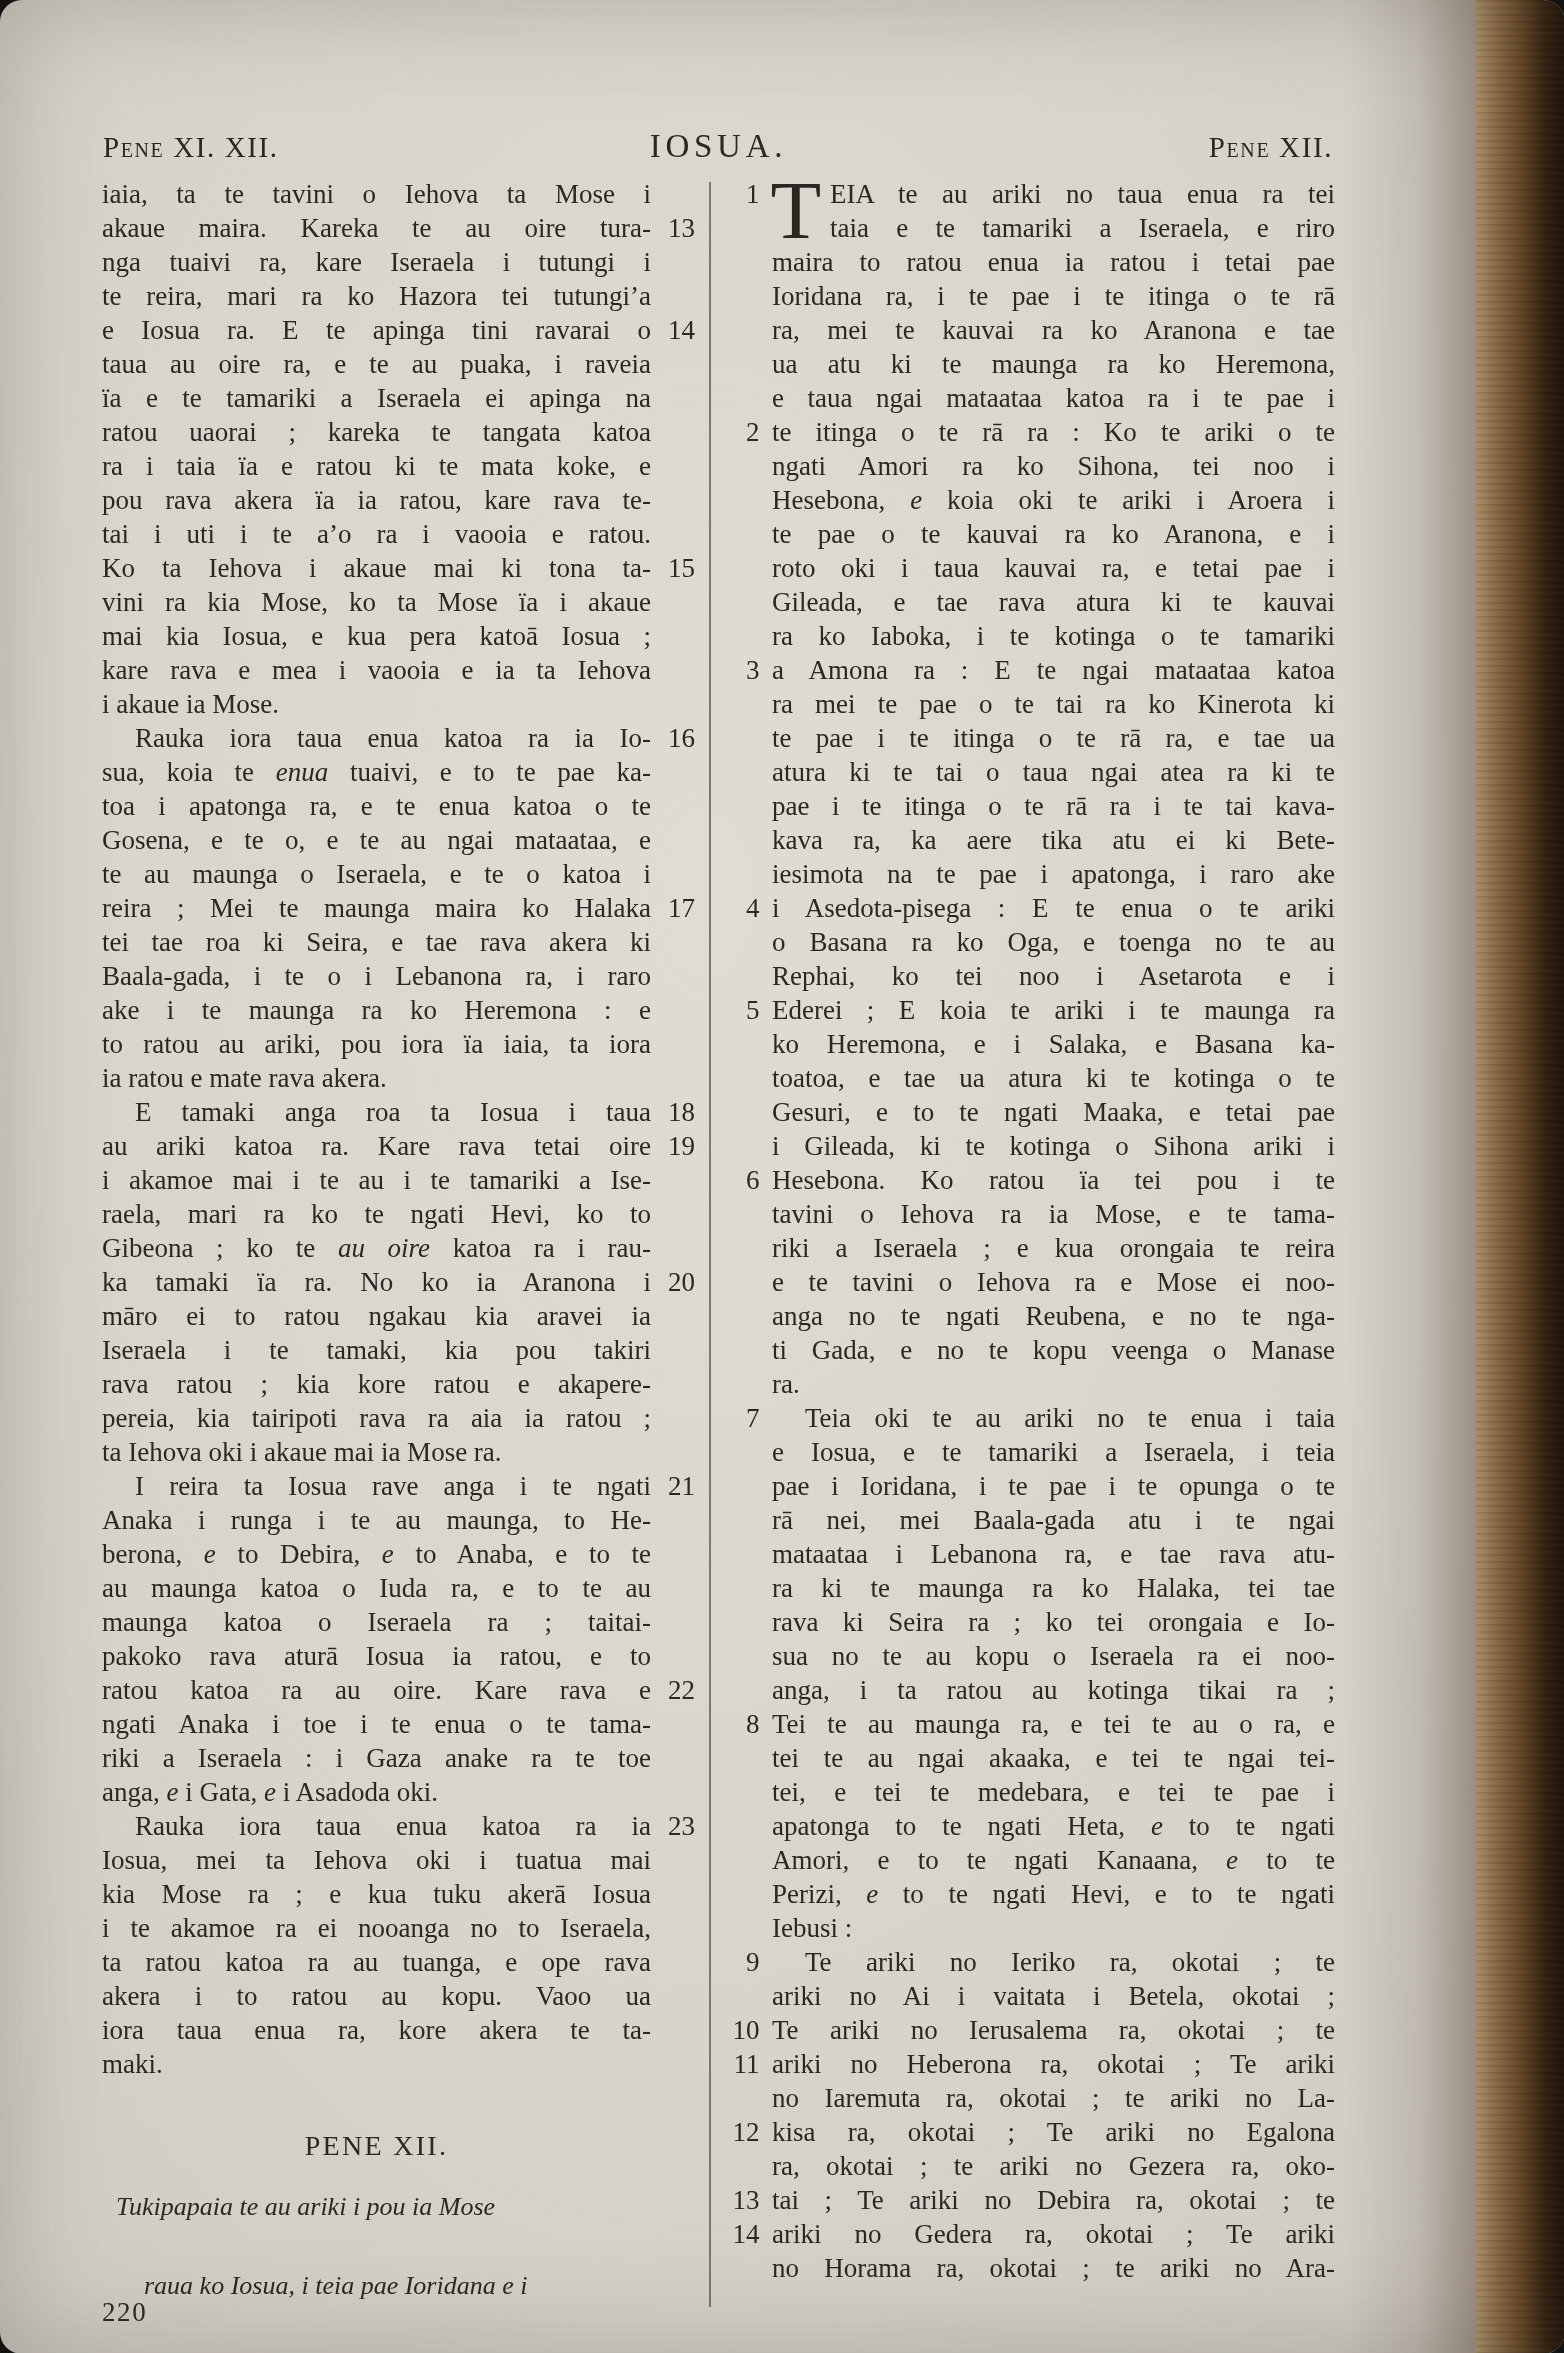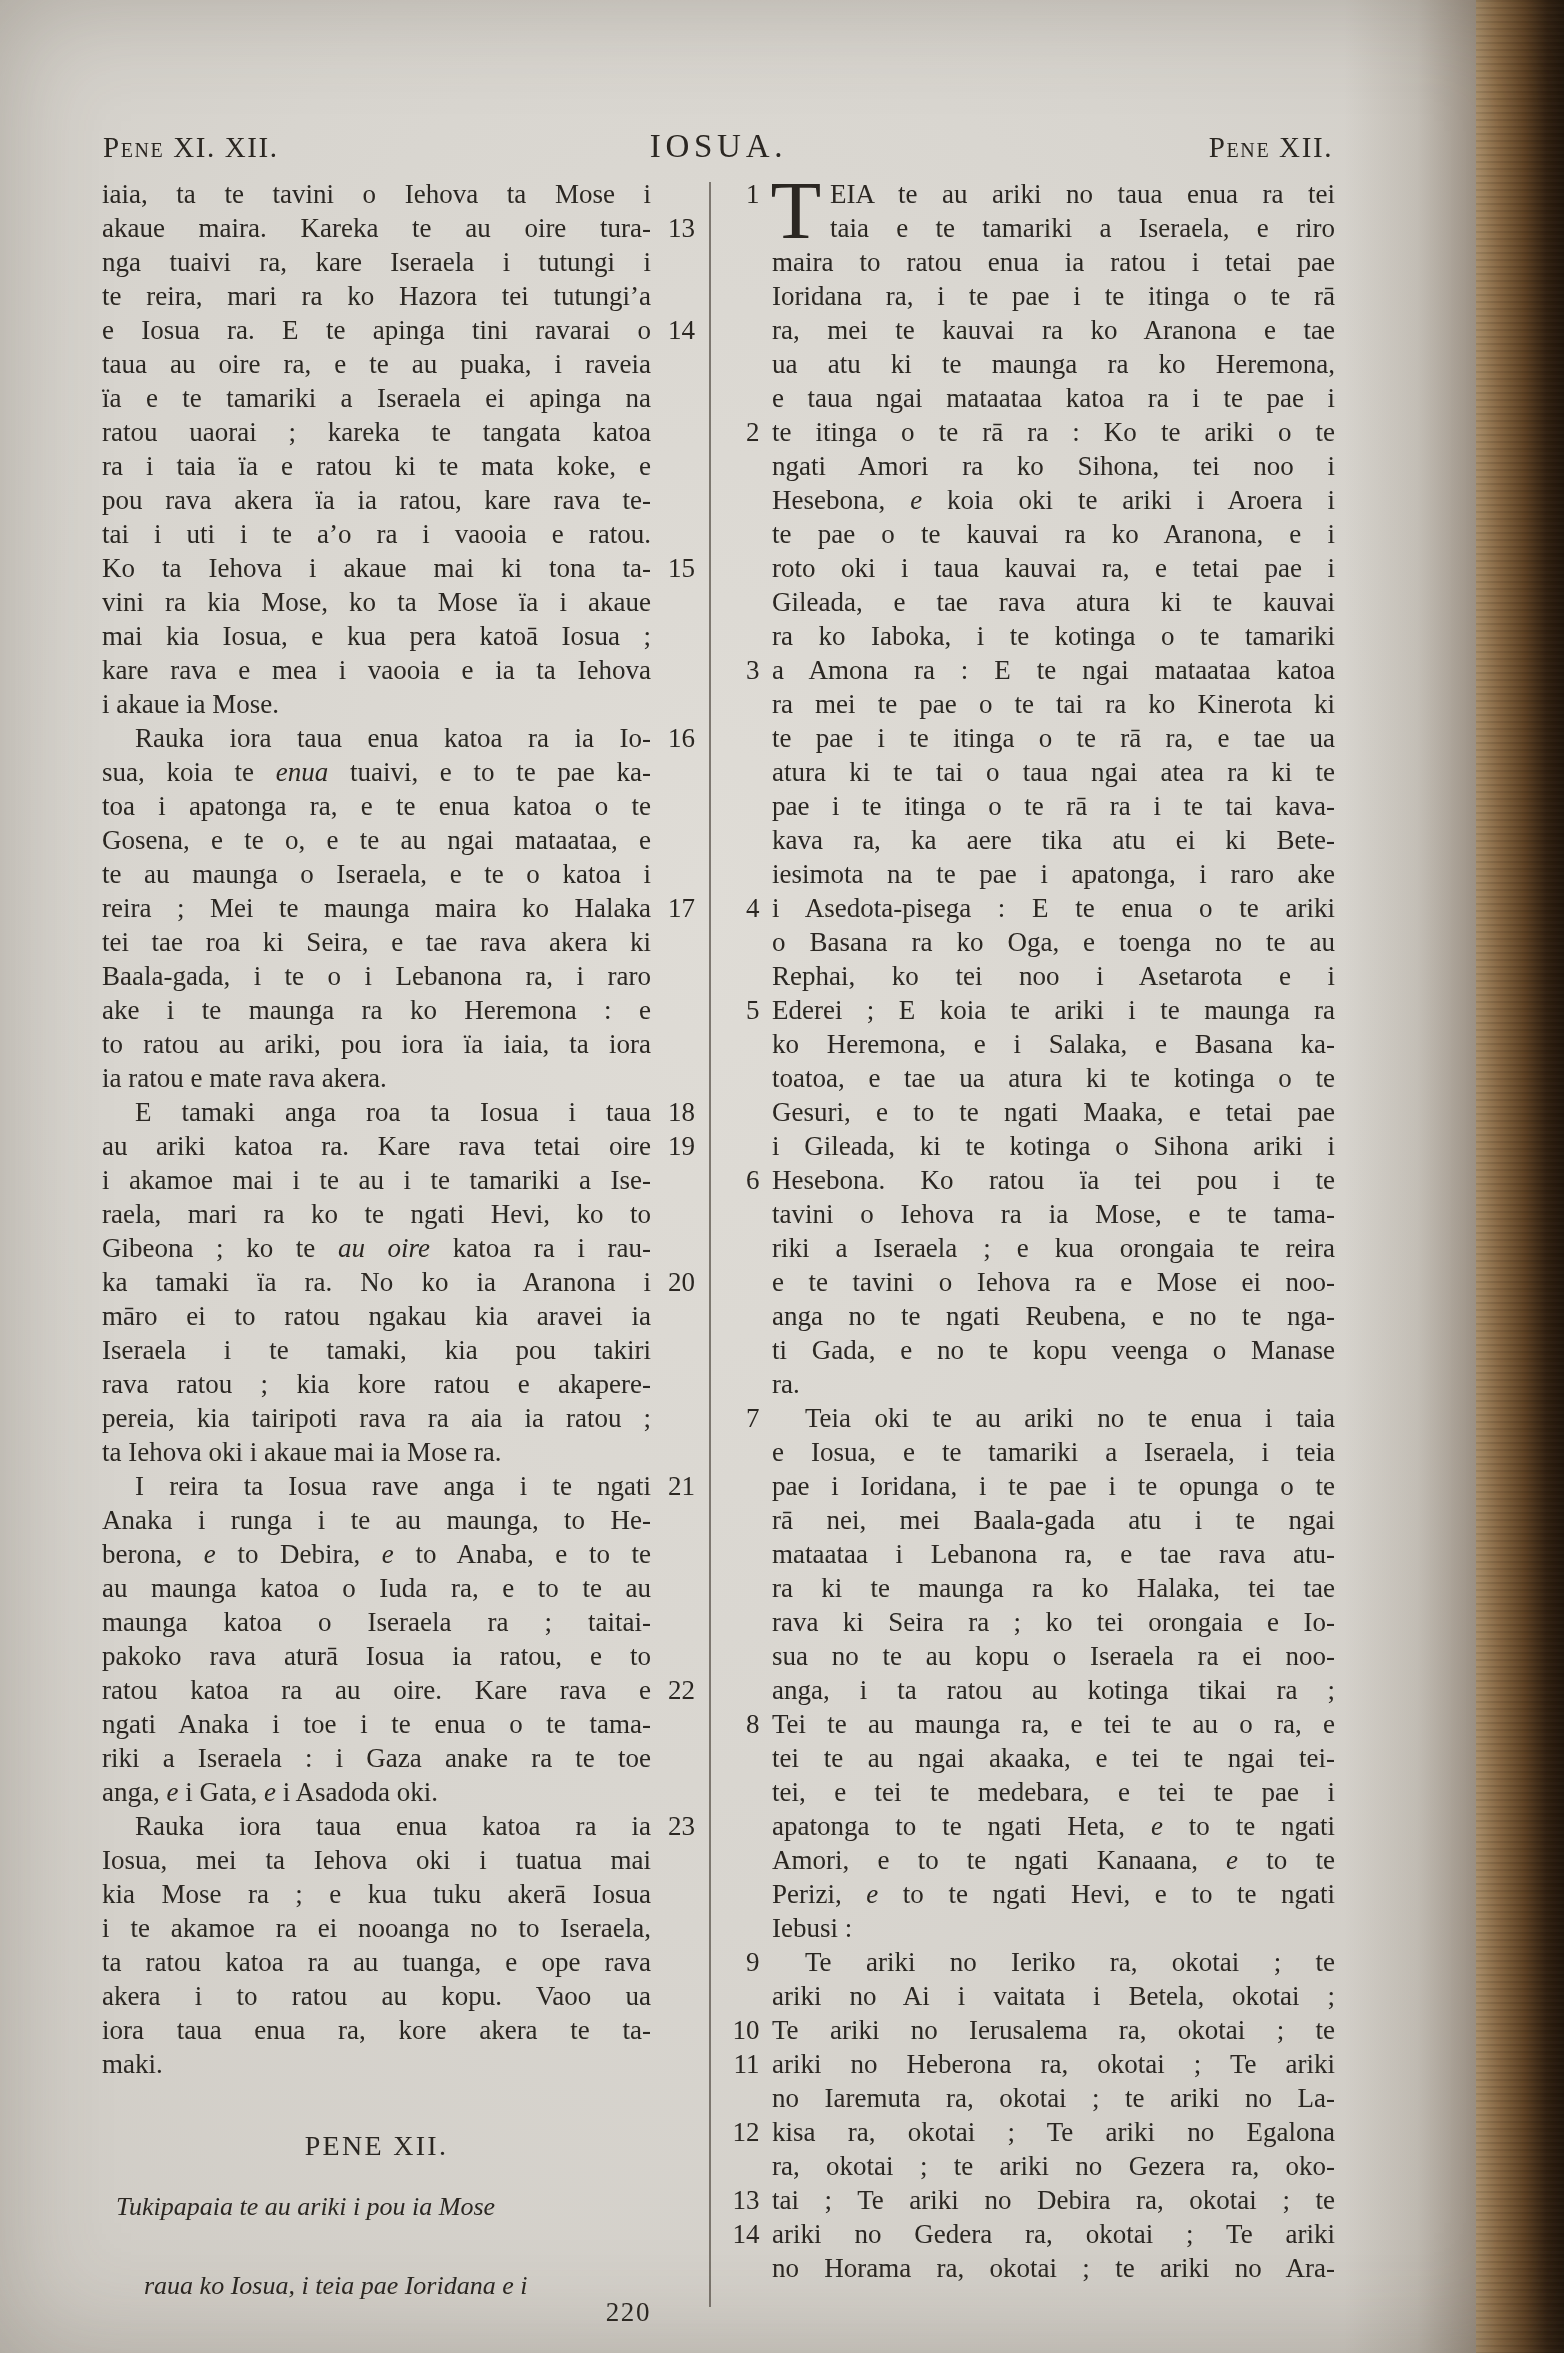--- a/index.html
+++ b/index.html
@@ -29,26 +29,26 @@
   .endline{text-align-last:left;}
   .indent{padding-left:33px;}
   .dropgap{padding-left:58px;}
   .verse{position:absolute;top:0;line-height:34px;font-size:27px;}
   .v-left{left:100%;margin-left:17px;}
   .v-right{right:100%;margin-right:12.5px;}
   .dropcap{position:absolute;left:-1.6px;top:-1.6px;font-size:83px;line-height:70px;}
   .chapter-heading{position:absolute;left:102px;width:549px;top:2130px;text-align:center;font-size:28px;letter-spacing:2.3px;}
   .summary{position:absolute;left:116px;width:535px;top:2189px;font-style:italic;font-size:26px;line-height:36px;}
   .summary .cont{padding-left:28px;margin-top:43px;}
-  .page-number{position:absolute;left:102px;width:549px;top:2297px;text-align:right;font-size:27px;letter-spacing:1.6px;}
+  .page-number{position:absolute;left:102px;width:549px;top:2297px;text-align:left;font-size:27px;letter-spacing:1.6px;}
 </style>
 </head>
 <body>
 
-<div class="screenshot" style="color: rgb(43, 39, 34);">
+<div class="screenshot" style="color: rgb(43, 39, 34); border-radius: 22px;">
 
   <div class="running-head rh-side rh-left">Pene XI. XII.</div>
   <div class="running-head rh-center">IOSUA.</div>
   <div class="running-head rh-side rh-right">Pene XII.</div>
 
   <div class="divider"></div>
 
   <div class="col col-left" id="leftLines">
       <div class="line"><span>iaia, ta te tavini o Iehova ta Mose i</span></div>
       <div class="line"><span>akaue maira.  Kareka te au oire tura-</span><span class="verse v-left">13</span></div>

